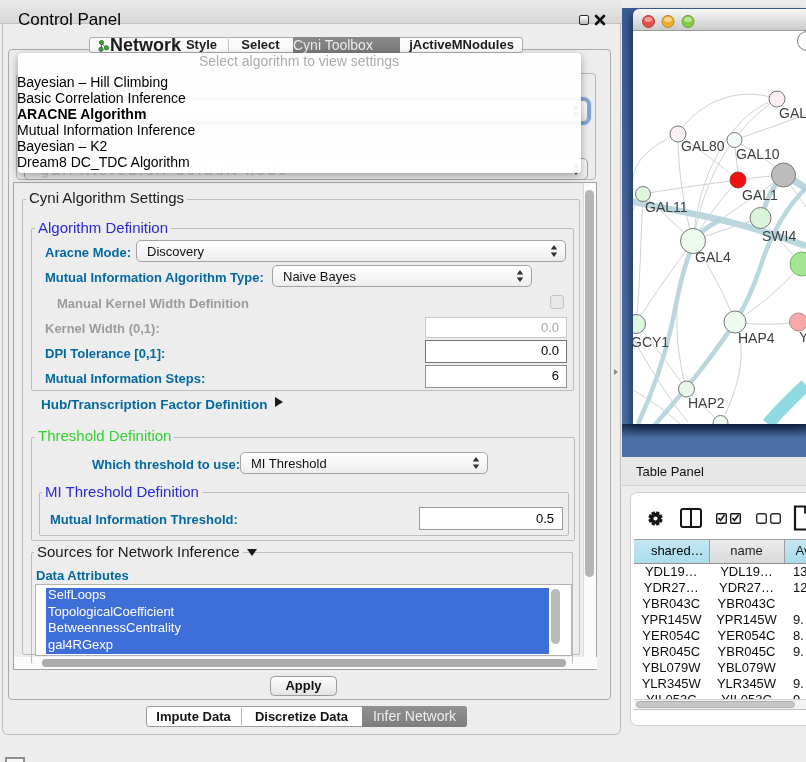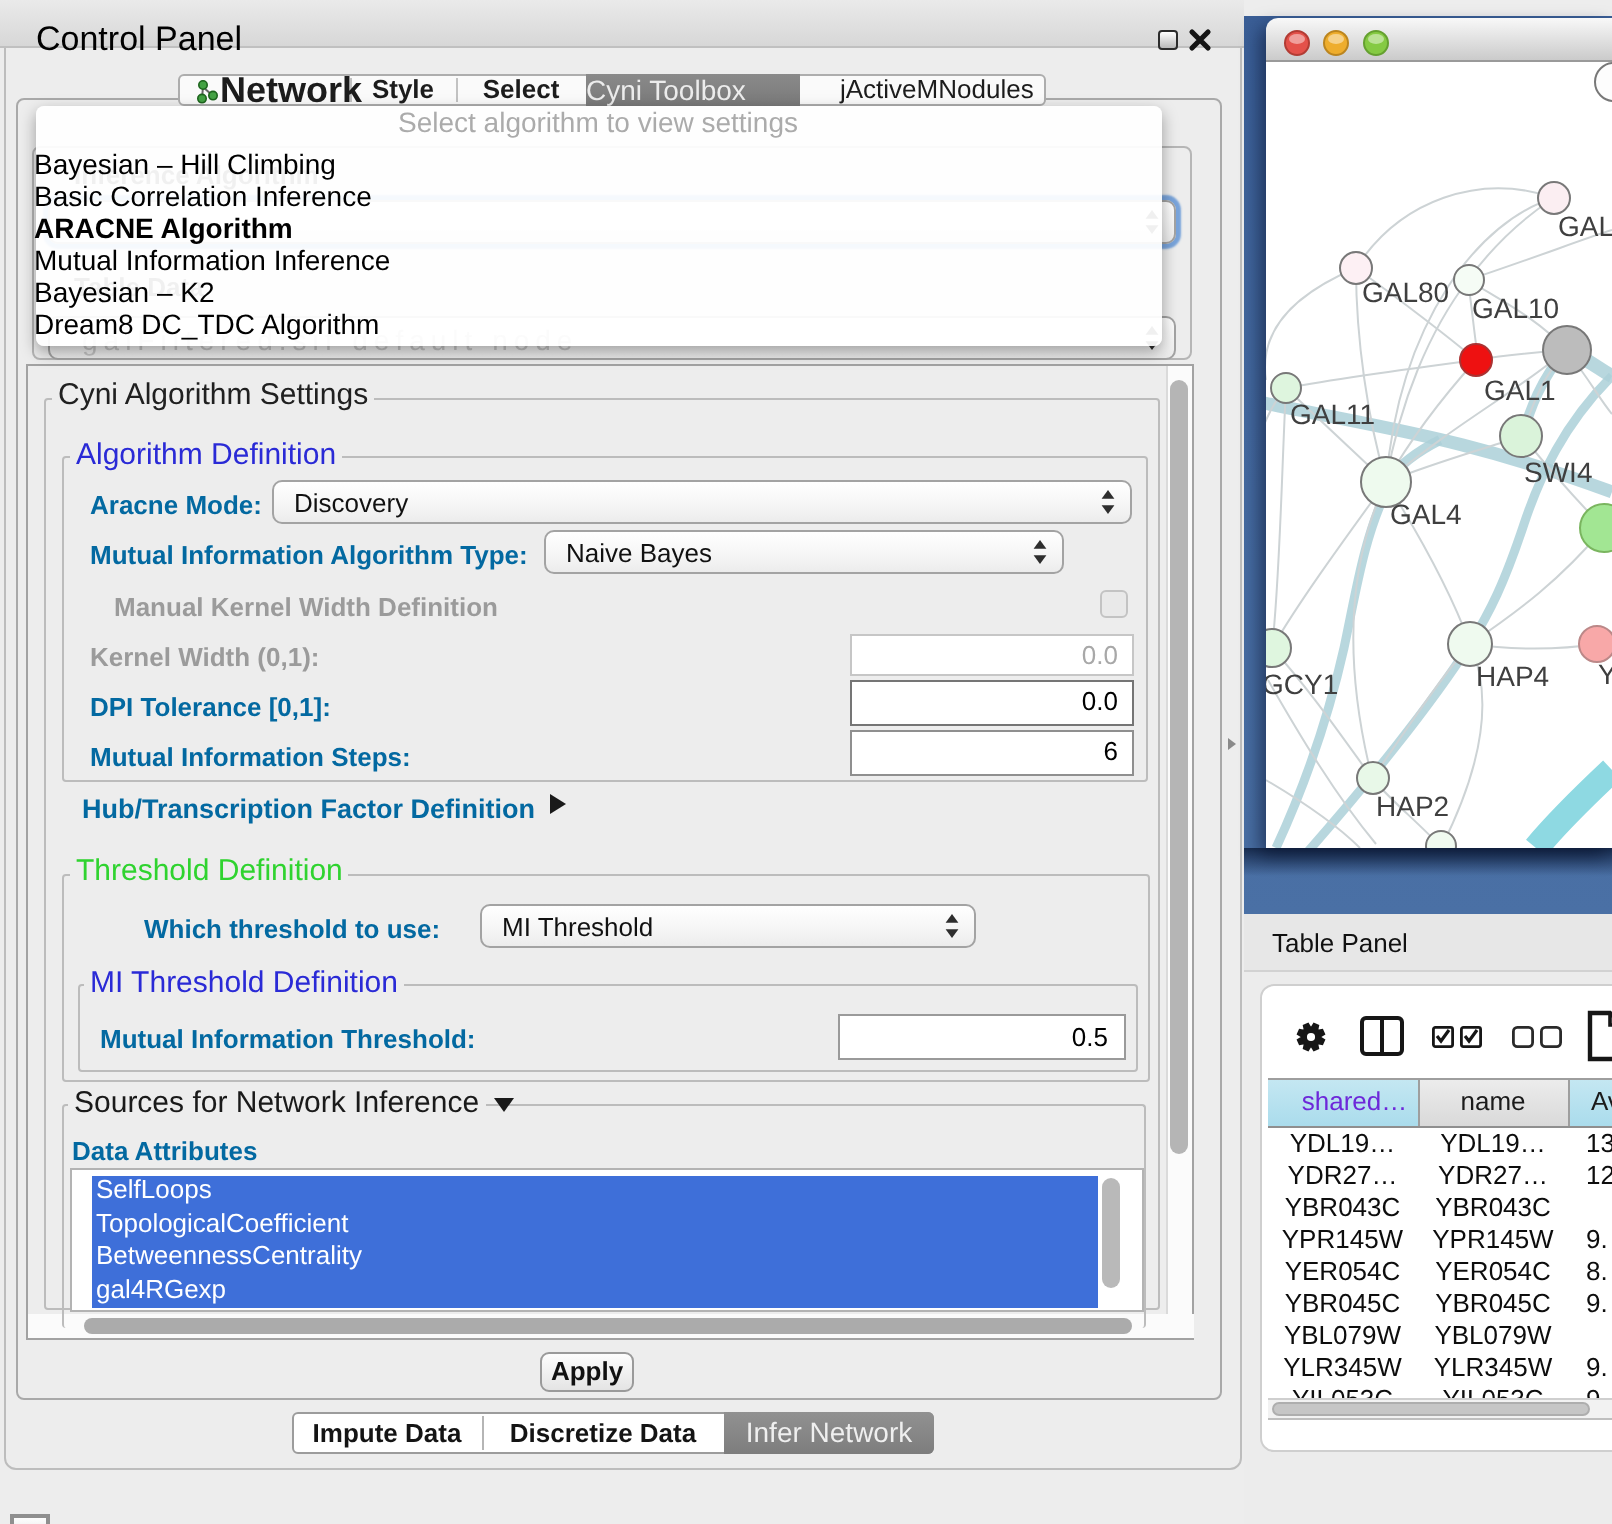--- a/index.html
+++ b/index.html
@@ -36,21 +36,21 @@
 <div class="abs" style="left:96px;top:37px;width:79px;height:16px;line-height:16px;font-size:18px;font-weight:bold;color:#1c1c1c;text-align:center;padding-left:14px">Network</div>
 <svg class="abs" style="left:97px;top:39px" width="13" height="13" viewBox="0 0 13 13">
  <path d="M4.5 4.5 L9 8.5 M4.5 4.5 L4 10" stroke="#666" stroke-width="1"></path>
  <circle cx="4.5" cy="3.5" r="2.1" fill="#44a244" stroke="#1d651d" stroke-width="0.8"></circle>
  <circle cx="9.5" cy="8.8" r="2.1" fill="#44a244" stroke="#1d651d" stroke-width="0.8"></circle>
  <circle cx="4" cy="10.3" r="2.1" fill="#44a244" stroke="#1d651d" stroke-width="0.8"></circle>
 </svg>
 <div class="abs" style="left:175px;top:37px;width:53px;height:16px;line-height:16px;font-size:13px;font-weight:bold;color:#1c1c1c;text-align:center">Style</div>
 <div class="abs" style="left:228px;top:37px;width:65px;height:16px;line-height:16px;font-size:13px;font-weight:bold;color:#1c1c1c;text-align:center">Select</div>
 <div class="abs" style="left:293px;top:37px;width:107px;height:16px;line-height:16px;font-size:14px;color:#ececec;">Cyni Toolbox</div>
-<div class="abs" style="left:420px;top:37px;width:123px;height:16px;line-height:16px;font-size:13px;font-weight:normal;color:#1c1c1c;">jActiveMNodules</div>
+<div class="abs" style="left:400px;top:37px;width:123px;height:16px;line-height:16px;font-size:13px;font-weight:bold;color:#1c1c1c;text-align:center">jActiveMNodules</div>
 
 <div class="abs" style="left:16px;top:73px;width:580px;height:107px;border:1px solid #b6b6b6;border-radius:4px"></div>
 <div class="lbl" style="left:37px;top:80px;color:#333">Inference Algorithm</div>
 <div class="combo" style="left:24px;top:100px;width:564px;height:22px;box-shadow:0 0 1px 2.5px rgba(100,150,215,0.85)">
  <svg class="updn" viewBox="0 0 8 12">
       <path d="M4 0 L7.2 4.4 L0.8 4.4 Z" fill="#2e2e2e"></path>
       <path d="M4 12 L7.2 7.6 L0.8 7.6 Z" fill="#2e2e2e"></path>
     </svg>
 </div>
 <div class="lbl" style="left:37px;top:136px;color:#333">Table Data</div>
@@ -99,21 +99,21 @@
 <div class="lbl" style="left:45px;top:346px">DPI Tolerance [0,1]:</div>
 <div class="fld" style="left:425px;top:340px;width:142px;height:23px;border:1.5px solid #757575;line-height:20px;color:#000;padding-right:7px">0.0</div>
 <div class="lbl" style="left:45px;top:371px">Mutual Information Steps:</div>
 <div class="fld" style="left:425px;top:365px;width:142px;height:23px;border:1.2px solid #8f8f8f;line-height:20.5px;color:#000;padding-right:7px">6</div>
 
 <div class="lbl" style="left:41px;top:397px;font-size:13.5px">Hub/Transcription Factor Definition</div>
 <div class="abs" style="left:275px;top:397px;width:0;height:0;border-left:8px solid #1a1a1a;border-top:5.5px solid transparent;border-bottom:5.5px solid transparent"></div>
 
 <div class="grp" style="left:31px;top:437px;width:544px;height:104px"></div>
 <div class="gtit" style="left:35px;top:427.5px;color:#2fd32f">Threshold Definition</div>
-<div class="lbl" style="left:72px;top:457px">Which threshold to use:</div>
+<div class="lbl" style="left:92px;top:457px">Which threshold to use:</div>
 <div class="combo" style="left:240px;top:452px;width:248px;height:22px">
  <div class="ct" style="line-height:22px">MI Threshold</div>
  <svg class="updn" viewBox="0 0 8 12">
       <path d="M4 0 L7.2 4.4 L0.8 4.4 Z" fill="#2e2e2e"></path>
       <path d="M4 12 L7.2 7.6 L0.8 7.6 Z" fill="#2e2e2e"></path>
     </svg>
 </div>
 <div class="grp" style="left:39px;top:492px;width:530px;height:44px"></div>
 <div class="gtit" style="left:42px;top:483.5px;color:#2a2ad6">MI Threshold Definition</div>
 <div class="lbl" style="left:50px;top:512px">Mutual Information Threshold:</div>
@@ -124,21 +124,21 @@
 <div class="abs" style="left:247px;top:549px;width:0;height:0;border-top:7px solid #1a1a1a;border-left:5.5px solid transparent;border-right:5.5px solid transparent"></div>
 <div class="lbl" style="left:36px;top:568px">Data Attributes</div>
 <div class="abs" style="left:35px;top:584px;width:537px;height:72px;border:1px solid #b3b3b3;background:#fff"></div>
 <div class="abs" style="left:46px;top:588px;width:503px;height:66px;background:#3e6fd9"></div>
 <div class="abs" style="left:48px;top:587px;font-size:13px;color:#fff;line-height:16.5px;white-space:pre">SelfLoops
 TopologicalCoefficient
 BetweennessCentrality
 gal4RGexp</div>
 <div class="abs" style="left:551px;top:589px;width:9px;height:55px;background:#b9b9b9;border-radius:4.5px"></div>
 
-<div class="abs" style="left:270px;top:676px;width:47px;height:19.5px;border:1px solid #9a9a9a;border-radius:4.5px;background:linear-gradient(180deg,#fdfdfd,#e4e4e4);font-size:13px;font-weight:600;color:#111;text-align:center;line-height:17px">Apply</div>
+<div class="abs" style="left:270px;top:676px;width:67px;height:19.5px;border:1px solid #9a9a9a;border-radius:4.5px;background:linear-gradient(180deg,#fdfdfd,#e4e4e4);font-size:13px;font-weight:600;color:#111;text-align:center;line-height:17px">Apply</div>
 
 <div class="abs" style="left:146px;top:706px;width:321px;height:21px;background:#fff;border:1px solid #9c9c9c;border-radius:3px"></div>
 <div class="abs" style="left:241px;top:708px;width:1px;height:17px;background:#b5b5b5"></div>
 <div class="abs" style="left:362px;top:706px;width:105px;height:21px;background:linear-gradient(180deg,#919191,#7d7d7d);border-radius:0 3px 3px 0"></div>
 <div class="abs" style="left:146px;top:706px;width:95px;height:21px;line-height:21px;font-size:13px;font-weight:bold;color:#141414;text-align:center">Impute Data</div>
 <div class="abs" style="left:241px;top:706px;width:121px;height:21px;line-height:21px;font-size:13px;font-weight:bold;color:#141414;text-align:center">Discretize Data</div>
 <div class="abs" style="left:362px;top:706px;width:105px;height:21px;line-height:21px;font-size:14px;color:#efefef;text-align:center">Infer Network</div>
 
 <div class="abs" style="left:614px;top:369px;width:0;height:0;border-left:4.5px solid #8a8a8a;border-top:3px solid transparent;border-bottom:3px solid transparent"></div>
 
@@ -270,21 +270,21 @@
  <path d="M2 1.5 H12 L18 7.5 V24.5 H2 Z" fill="#fff" stroke="#161616" stroke-width="2.2"></path>
  <path d="M12 1.5 V7.5 H18" fill="none" stroke="#161616" stroke-width="1.8"></path>
 </svg>
 
 <div class="abs" style="left:633.5px;top:539px;width:173px;height:24.5px;border-top:1px solid #9e9e9e;border-bottom:1px solid #8f8f8f">
  <div class="abs" style="left:0;top:0;width:75.5px;height:22.5px;background:linear-gradient(180deg,#c4e7f2,#aadcec)"></div>
  <div class="abs" style="left:75.5px;top:0;width:75px;height:22.5px;background:linear-gradient(180deg,#ececec,#d9d9d9)"></div>
  <div class="abs" style="left:150.5px;top:0;width:25px;height:22.5px;background:linear-gradient(180deg,#c4e7f2,#aadcec)"></div>
  <div class="abs" style="left:75px;top:0;width:1px;height:22.5px;background:#9e9e9e"></div>
  <div class="abs" style="left:150.5px;top:0;width:1px;height:22.5px;background:#9e9e9e"></div>
- <div class="abs" style="left:6px;top:0;width:75.5px;height:22.5px;line-height:22.5px;text-align:center;font-size:13px;color:#6d28d9">shared…</div>
+ <div class="abs" style="left:6px;top:0;width:75.5px;height:22.5px;line-height:22.5px;text-align:center;font-size:13px;color:#000000">shared…</div>
  <div class="abs" style="left:75.5px;top:0;width:75px;height:22.5px;line-height:22.5px;text-align:center;font-size:13px;color:#1b1b1b">name</div>
  <div class="abs" style="left:162px;top:0;width:25px;height:22.5px;line-height:22.5px;font-size:13px;color:#1b1b1b">Av</div>
 </div>
 <div class="abs" style="left:633.5px;top:563.5px;width:172.5px;height:136px;overflow:hidden;font-size:13px;color:#0d0d0d">
  <div style="display:grid;grid-template-columns:75.5px 75px 40px;line-height:16px">
   <div style="text-align:center">YDL19…</div>
       <div style="text-align:center">YDL19…</div>
       <div style="padding-left:9px">13.</div>
   <div style="text-align:center">YDR27…</div>
       <div style="text-align:center">YDR27…</div>

